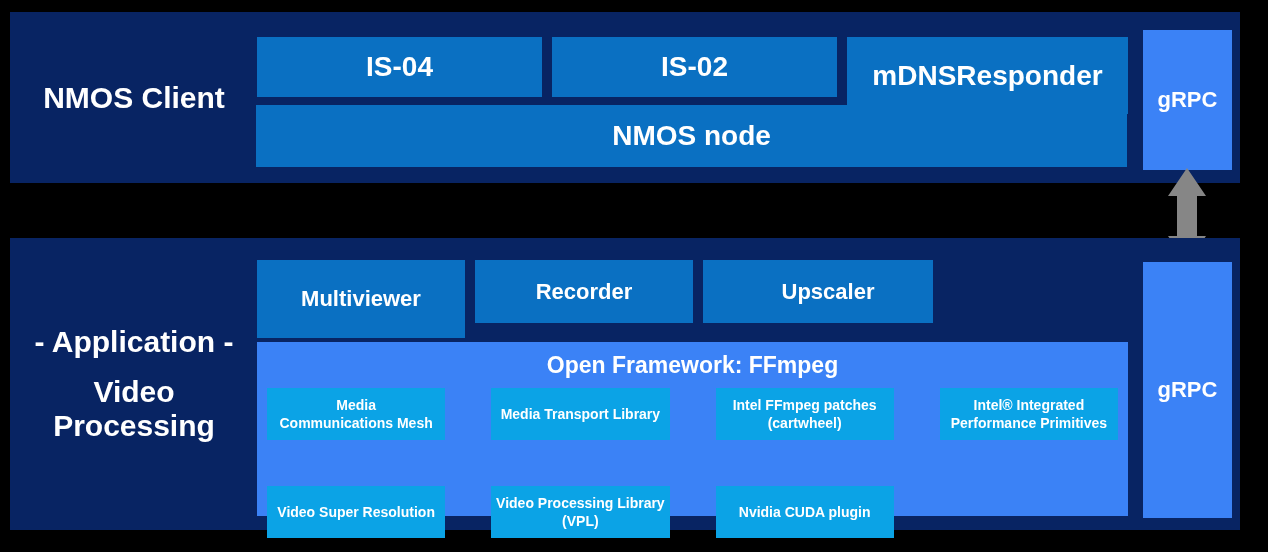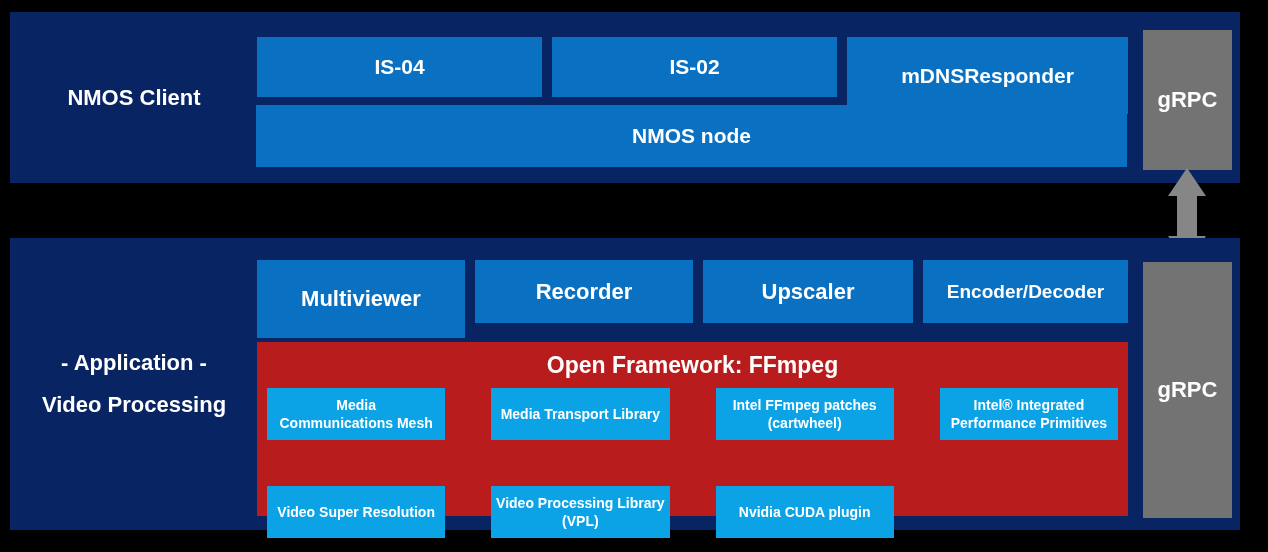--- a/index.html
+++ b/index.html
@@ -8,61 +8,61 @@
     background: #000000; overflow: hidden;
     font-family: "Liberation Sans", sans-serif;
   }
   .panel { position: absolute; left: 10px; width: 1230px; background: #082463; }
   .panel-client { top: 12px; height: 171px; }
   .panel-app { top: 238px; height: 292px; }
 
   .section-label {
     position: absolute; left: 0; top: 0; width: 248px; height: 100%;
     display: flex; flex-direction: column; align-items: center; justify-content: center;
-    row-gap: 16px; color: #ffffff; font-weight: bold; font-size: 22px; text-align: center;
+    row-gap: 16px; color: #ffffff; font-weight: bold; font-size: 30px; text-align: center;
   }
 
   .bluebox {
     position: absolute; background: #0a70c2; color: #ffffff; font-weight: bold;
-    font-size: 21px; display: flex; align-items: center; justify-content: center;
+    font-size: 28px; display: flex; align-items: center; justify-content: center;
     text-align: center;
   }
   
   .pos-is04 { left: 247px; top: 25px; width: 285px; height: 60px; }
   .pos-is05 { left: 542px; top: 25px; width: 285px; height: 60px; }
   .pos-mdns { left: 837px; top: 25px; width: 281px; height: 77px; }
   .pos-node { left: 246px; top: 93px; width: 871px; height: 62px; }
   
   .pos-multiviewer { left: 247px; top: 22px; width: 208px; height: 78px; font-size: 22px; }
   .pos-recorder    { left: 465px; top: 22px; width: 218px; height: 63px; font-size: 22px; }
-  .pos-upscaler    { left: 693px; top: 22px; width: 210px; height: 63px; font-size: 22px; }
+  .pos-upscaler    { left: 693px; top: 22px; width: 210px; height: 63px; font-size: 22px; padding-left: 20px; }
   .pos-encoder     { left: 913px; top: 22px; width: 205px; height: 63px; font-size: 19px; }
 
   .framework {
     position: absolute; left: 247px; top: 104px; width: 871px; height: 174px;
-    background: #b91c1c;
+    background: #3b82f6;
   }
   .framework-title {
     height: 46px; display: flex; align-items: center; justify-content: center;
     color: #ffffff; font-weight: bold; font-size: 23px;
   }
   .framework-grid {
     position: absolute; left: 10px; top: 46px; width: 851px;
     display: grid; grid-template-columns: repeat(4, 1fr);
     column-gap: 8px; row-gap: 10px; gap: 46px;
   }
   .chip {
     height: 52px; background: #0ba3e6; color: #ffffff; font-weight: bold;
     font-size: 14px; line-height: 1.3; display: flex; align-items: center;
     justify-content: center; text-align: center; white-space: pre-line;
     padding: 0 4px; box-sizing: border-box;
   }
 
   .grpc {
-    position: absolute; background: #737373; color: #ffffff; font-weight: bold;
+    position: absolute; background: #3b82f6; color: #ffffff; font-weight: bold;
     font-size: 22px; display: flex; align-items: center; justify-content: center;
   }
   .grpc-client { left: 1133px; top: 18px; width: 89px; height: 140px; }
   .grpc-app    { left: 1133px; top: 24px; width: 89px; height: 256px; }
 
   .connector { position: absolute; left: 1165px; top: 168px; width: 44px; height: 96px; }
 </style>
 </head>
 <body>
 
@@ -100,23 +100,20 @@
     </div>
     <div class="bluebox pos-multiviewer">
       <span>Multiviewer</span>
     </div>
     <div class="bluebox pos-recorder">
       <span>Recorder</span>
     </div>
     <div class="bluebox pos-upscaler">
       <span>Upscaler</span>
     </div>
-    <div class="bluebox pos-encoder">
-      <span>Encoder/Decoder</span>
-    </div>
 
     <div class="framework">
       <div class="framework-title">Open Framework: FFmpeg</div>
       <div class="framework-grid">
         <div class="chip">Media
 Communications Mesh</div>
         <div class="chip">Media Transport Library</div>
         <div class="chip">Intel FFmpeg patches
 (cartwheel)</div>
         <div class="chip">Intel® Integrated

